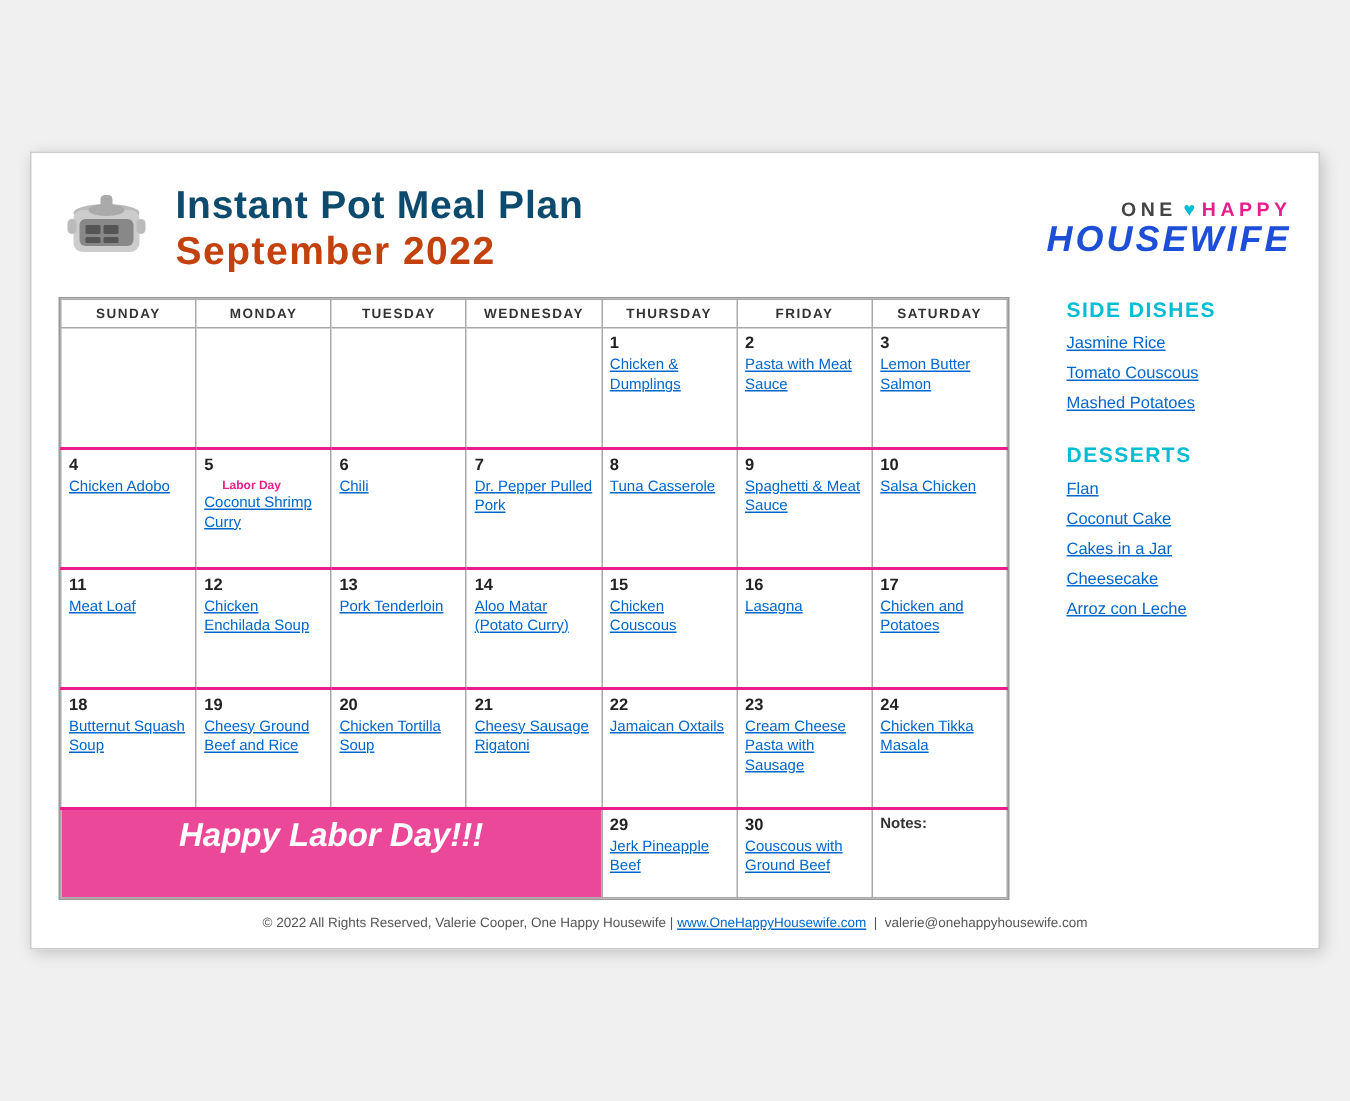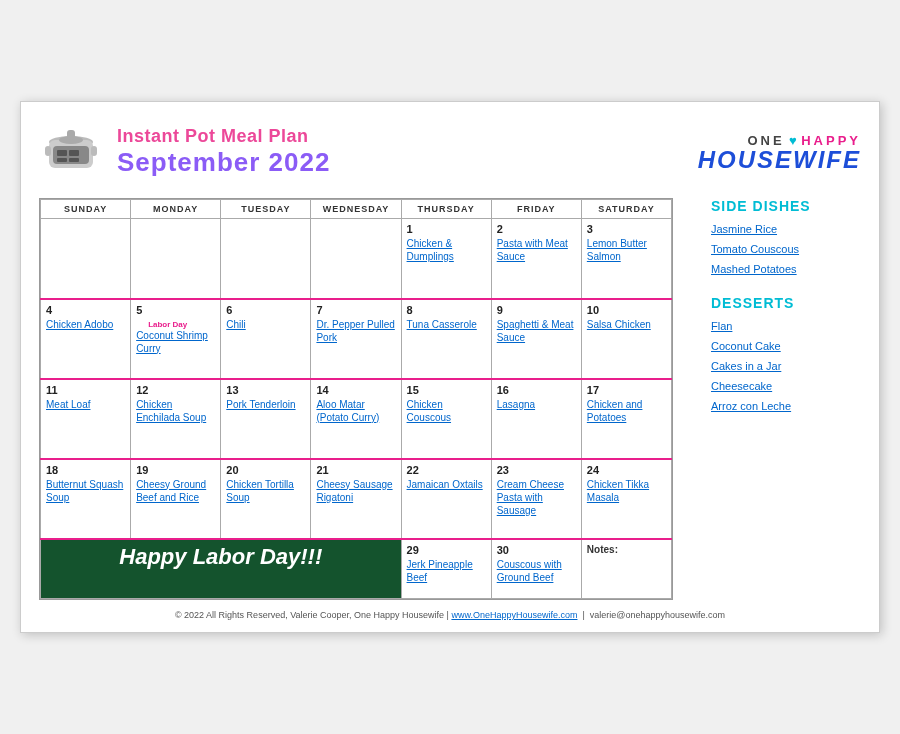--- a/index.html
+++ b/index.html
@@ -28,29 +28,29 @@
     .header-left {
       display: flex;
       align-items: center;
       gap: 14px;
     }
     .pot-icon {
       width: 64px;
       height: 64px;
     }
     .title-block h1 {
-      font-size: 18px;
-      font-weight: 700;
-      color: #ec4899;
+      font-size: 26px;
+      font-weight: 700;
+      color: #0c4a6e;
       letter-spacing: 0.5px;
     }
     .title-block h2 {
       font-size: 26px;
       font-weight: 900;
-      color: #8b5cf6;
+      color: #c2410c;
       letter-spacing: 1px;
     }
     .brand {
       text-align: right;
       line-height: 1;
     }
     .brand-one {
       font-size: 13px;
       font-weight: 700;
       color: #444;
@@ -131,21 +131,21 @@
     
     .notes-cell {
       font-size: 11px;
       font-weight: 700;
       color: #333;
       vertical-align: top;
       padding: 6px;
     }
     
     .banner-cell {
-      background: #14532d;
+      background: #ec4899;
       text-align: center;
       vertical-align: middle;
     }
     .banner-text {
       font-family: 'Comic Sans MS', cursive, sans-serif;
       font-size: 22px;
       font-weight: 700;
       color: white;
       font-style: italic;
     }

